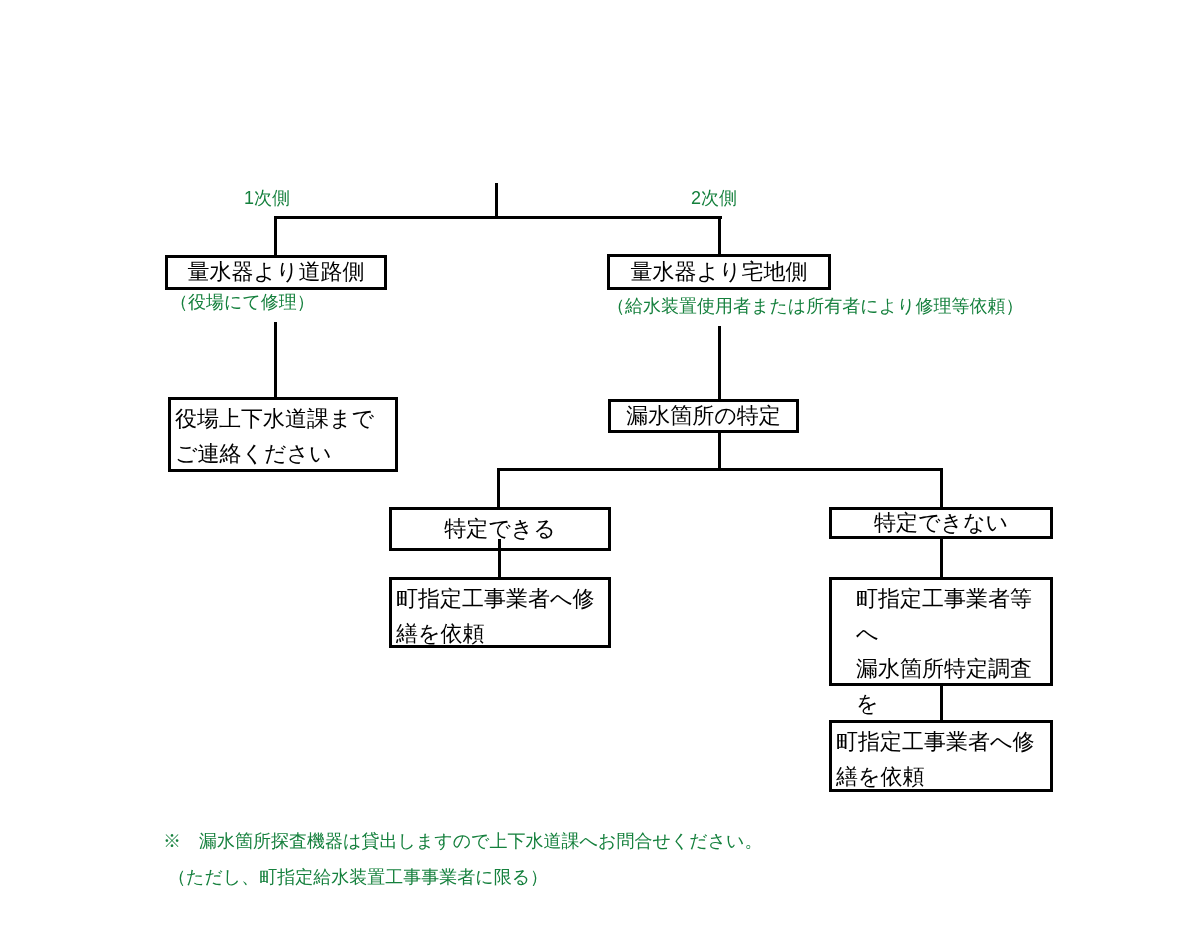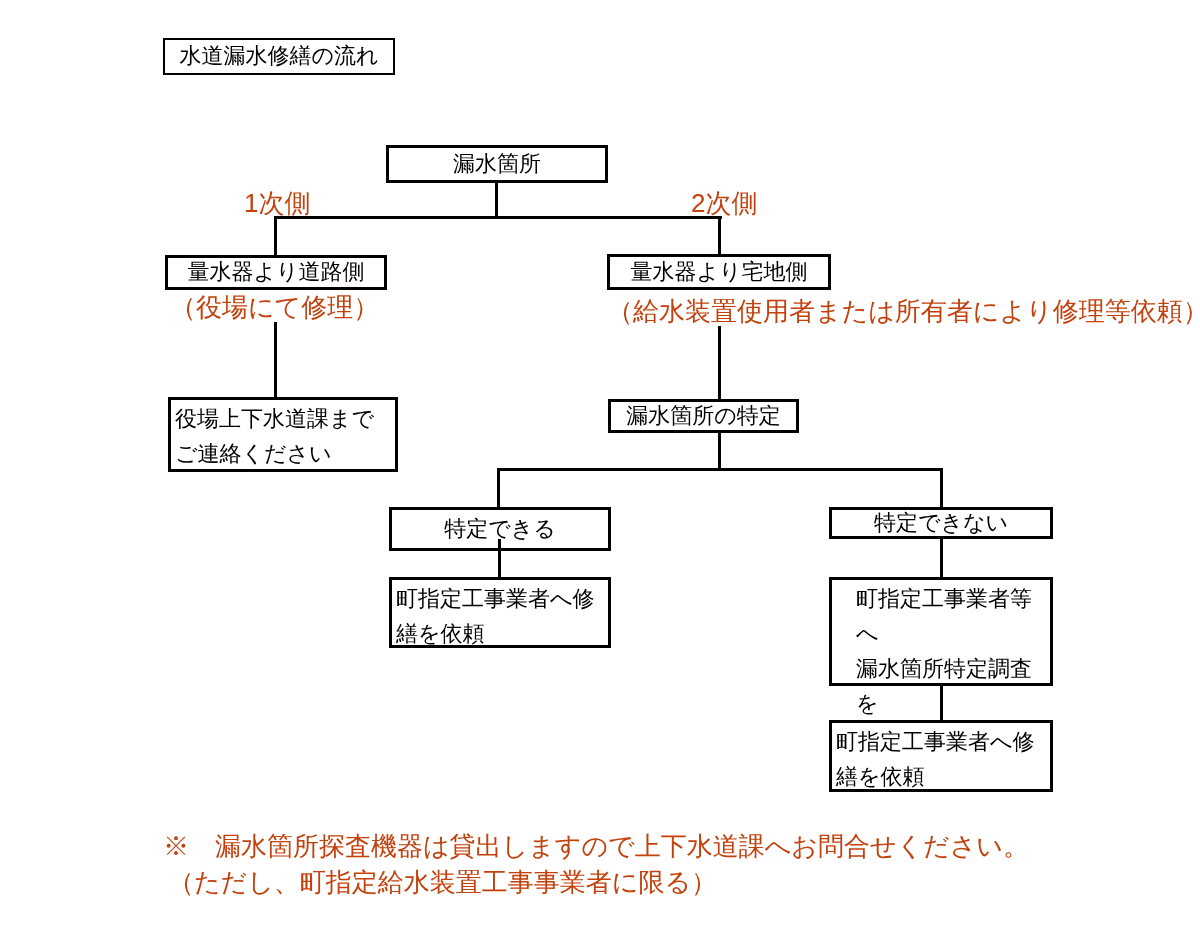--- a/index.html
+++ b/index.html
@@ -38,34 +38,32 @@
   }
   .titlebox {
     border-width: 2px;
   }
   .line {
     position: absolute;
     background: #000000;
   }
   .floatText {
     position: absolute;
-    font-size: 26px;
+    font-size: 18px;
     line-height: 1.25;
     white-space: nowrap;
-    color: #c2410c;
+    color: #15803d;
   }
 </style>
 </head>
 <body>
 
 <div id="canvas">
 
-  <div class="box titlebox" style="left:163px; top:38px; width:232px; height:37px;">水道漏水修繕の流れ</div>
 
-  <div class="box" style="left:386px; top:145px; width:222px; height:38px;">漏水箇所</div>
 
   <div class="floatText" style="left:244px; top:187px;">1次側</div>
   <div class="floatText" style="left:691px; top:187px;">2次側</div>
 
   <div class="line" style="left:495px; top:183px; width:3px; height:36px;"></div>
   <div class="line" style="left:274px; top:216px; width:448px; height:3px;"></div>
   <div class="line" style="left:274px; top:216px; width:3px; height:39px;"></div>
   <div class="line" style="left:718px; top:216px; width:3px; height:38px;"></div>
 
   <div class="box" style="left:165px; top:255px; width:222px; height:35px;">量水器より道路側</div>

